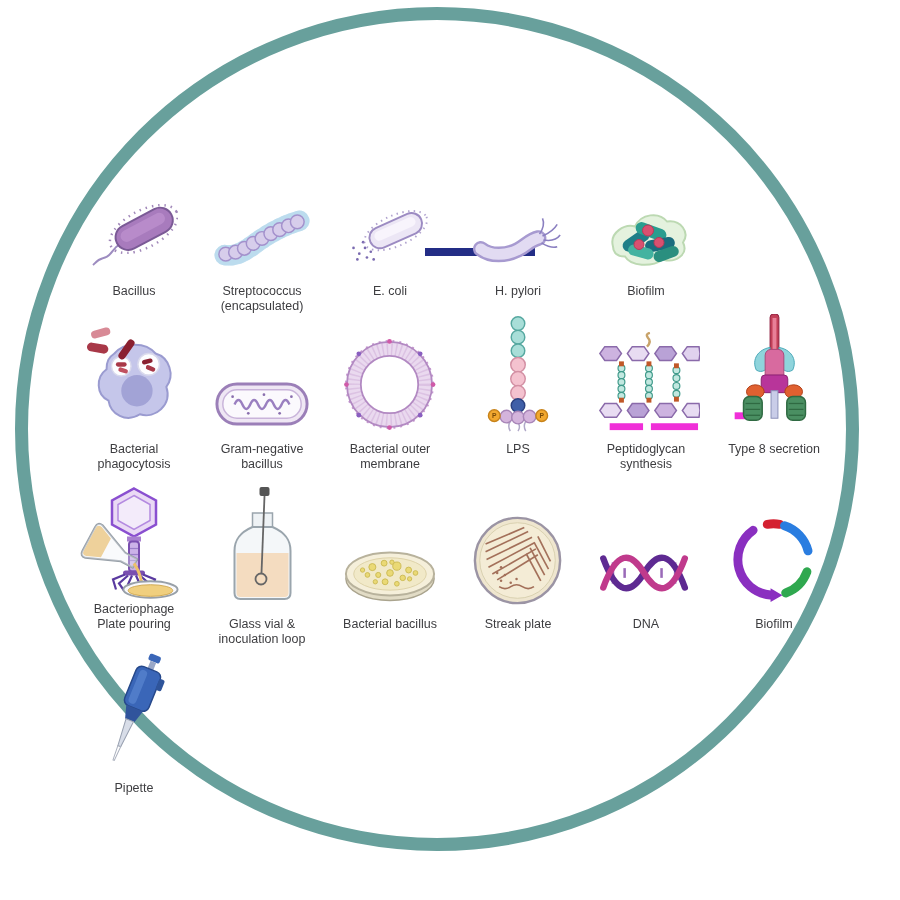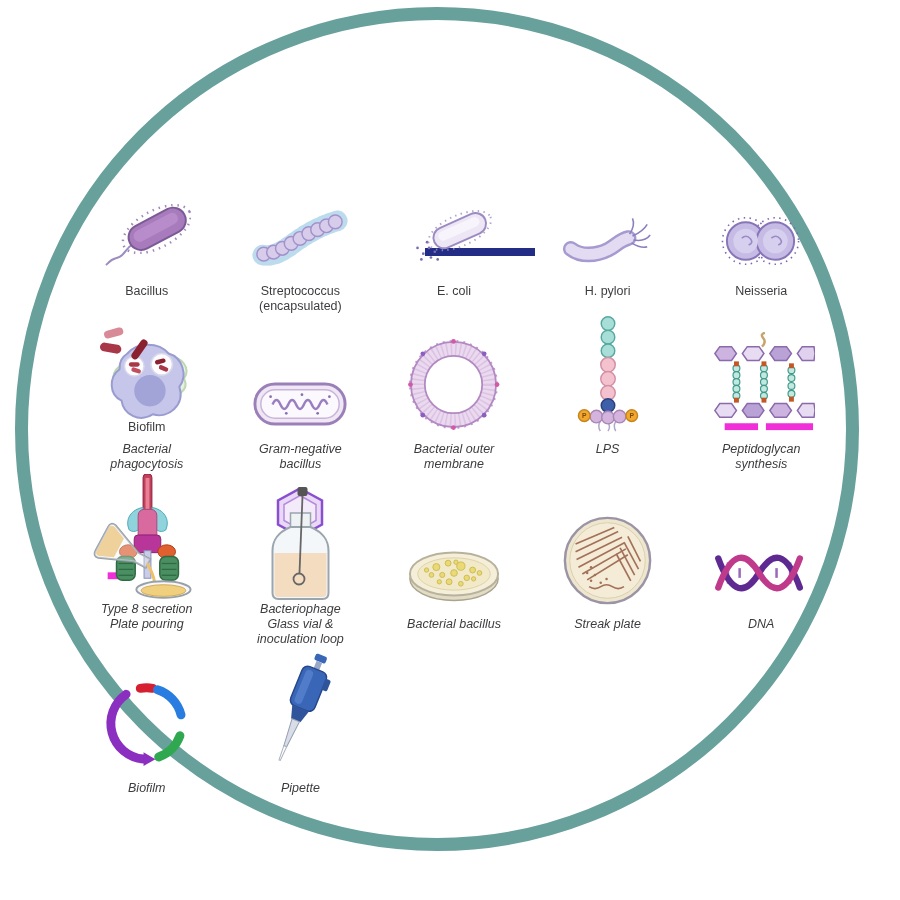--- a/index.html
+++ b/index.html
@@ -1,32 +1,32 @@
 <!DOCTYPE html>
 <html><head>
 <meta charset="utf-8">
 <style>
   html,body { margin:0; padding:0; }
   body { font-family:"Liberation Sans", sans-serif; background:#fff; }
   .stage { position:relative; width:900px; height:900px; background:#fff; overflow:hidden; }
   .ring { position:absolute; left:15px; top:7px; width:844px; height:844px;
           border:13px solid #68a09c; border-radius:50%; box-sizing:border-box; }
   .row { position:absolute; left:70px; width:768px; display:grid;
-         grid-template-columns:repeat(5,1fr); }
+         grid-template-columns:repeat(6,1fr); }
   .row1 { top:178px; }
   .row2 { top:312px; }
   .row3 { top:483px; }
   .cell { display:flex; flex-direction:column; align-items:center; }
   .icon-box { display:flex; align-items:flex-end; justify-content:center; }
   .row1 .icon-box { height:92px; }
   .row2 .icon-box { height:120px; }
   .row3 .icon-box { height:124px; }
   .lbl { margin-top:14px; font-size:12.5px; color:#3d3d40; text-align:center;
          line-height:1.18; max-width:102px; }
-  .row2 .lbl, .row3 .lbl { margin-top:10px;font-style:italic; }
+  .row2 .lbl, .row3 .lbl { margin-top:10px; }
   .artifact-strip { position:absolute; left:440px; top:239px; width:64px; height:9px; background:#ffffff; }
   .artifact-bar { position:absolute; left:425px; top:248px; width:110px; height:8px; background:#232d86; }
   svg { display:block; }
 </style>
 </head>
 <body>
 
 <div class="stage">
   <div class="ring"></div>
   <div class="artifact-strip"></div>
@@ -102,35 +102,20 @@
             <path d="M72,25 q6,-9 3,-16"></path>
             <path d="M75,27 q11,-5 15,-12"></path>
             <path d="M76,31 q12,2 17,-5"></path>
             <path d="M74,34 q10,6 16,4"></path>
           </g>
         </svg>
       </div>
       <div class="lbl">H. pylori</div>
     </div>
 
-    <div class="cell">
-      <div class="icon-box">
-        <svg width="84" height="60" viewBox="0 0 85 60">
-          <circle cx="27" cy="31" r="23.5" fill="none" stroke="#7a68b0" stroke-width="1.6" stroke-dasharray="1.5 4.5"></circle>
-          <circle cx="57" cy="31" r="23.5" fill="none" stroke="#7a68b0" stroke-width="1.6" stroke-dasharray="1.5 4.5"></circle>
-          <circle cx="27" cy="31" r="19" fill="#c6bbe5" stroke="#8875b8" stroke-width="2"></circle>
-          <circle cx="57" cy="31" r="19" fill="#c6bbe5" stroke="#8875b8" stroke-width="2"></circle>
-          <circle cx="27" cy="31" r="12.5" fill="#d7cfee"></circle>
-          <circle cx="57" cy="31" r="12.5" fill="#d7cfee"></circle>
-          <path d="M23,28 q5,-4 9,1 q3,4 -2,6" fill="none" stroke="#9a8ac8" stroke-width="1.6"></path>
-          <path d="M53,28 q5,-4 9,1 q3,4 -2,6" fill="none" stroke="#9a8ac8" stroke-width="1.6"></path>
-        </svg>
-      </div>
-      <div class="lbl">Neisseria</div>
-    </div>
 
     <div class="cell">
       <div class="icon-box">
         <svg width="90" height="66" viewBox="0 0 90 65">
           <path d="M12,42 C8,28 24,19 34,22 C40,9 58,7 66,17 C80,15 89,28 82,38 C88,50 74,59 62,55 C50,63 30,62 24,52 C14,52 12,46 12,42 Z" fill="#e4f2de" stroke="#bcd9b2" stroke-width="2"></path>
           <g>
             <rect x="20" y="30" width="30" height="12" rx="6" fill="#1f7f88" transform="rotate(-35 35 36)"></rect>
             <rect x="34" y="21" width="32" height="12" rx="6" fill="#2a9d8f" transform="rotate(20 50 27)"></rect>
             <rect x="44" y="34" width="30" height="12" rx="6" fill="#1b6d7e" transform="rotate(-10 59 40)"></rect>
             <rect x="27" y="42" width="26" height="11" rx="5.5" fill="#43b3a0" transform="rotate(15 40 47)"></rect>

